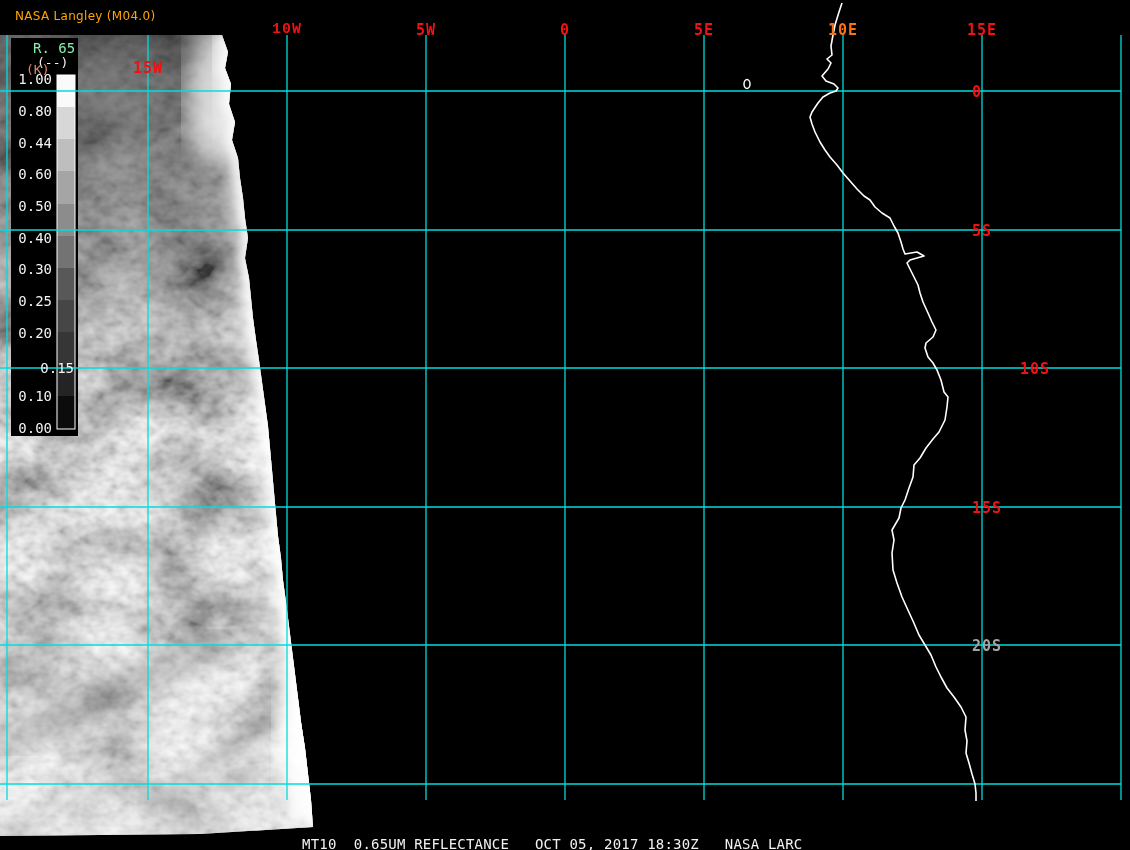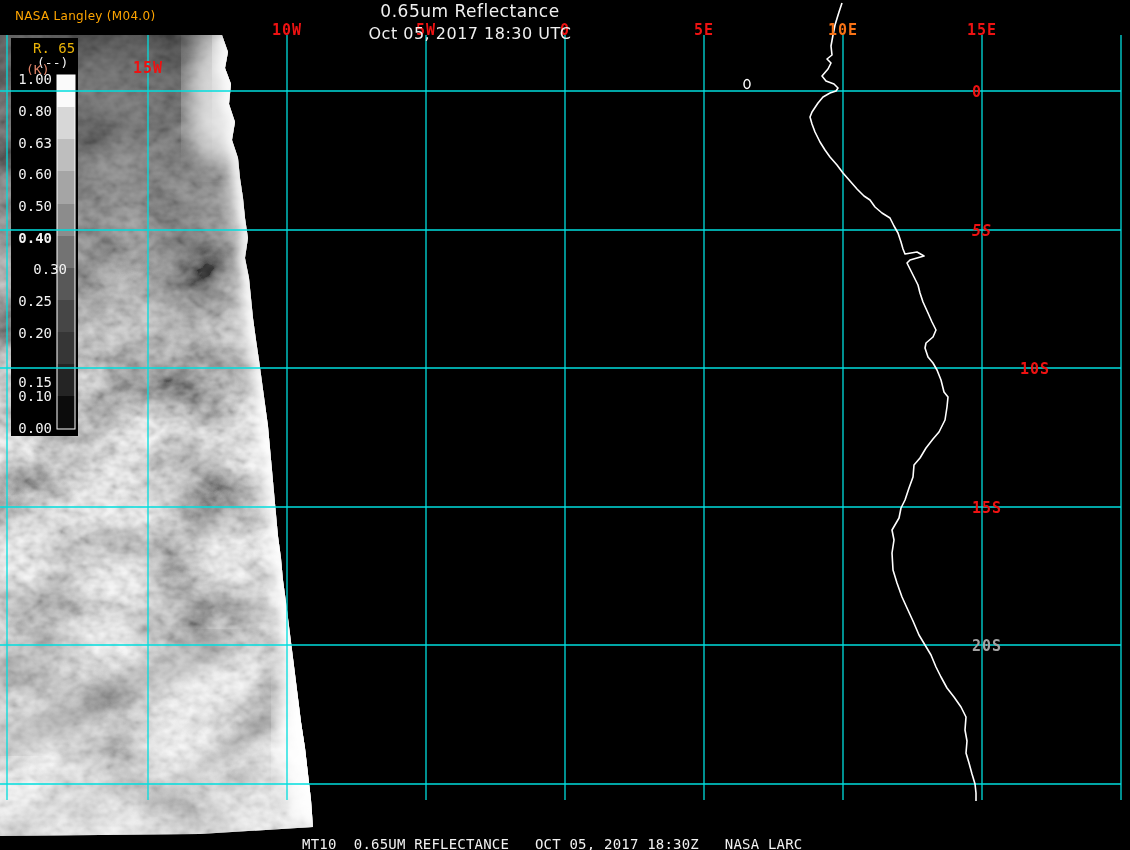--- a/index.html
+++ b/index.html
@@ -9,21 +9,21 @@
   .lbl{position:absolute;z-index:3;line-height:1;}
   .geo-lon{width:60px;text-align:center;font:bold 15px "DejaVu Sans Mono",monospace;letter-spacing:1px;}
   .geo-lat{font:bold 15px "DejaVu Sans Mono",monospace;letter-spacing:1px;}
   .cb-tick{position:absolute;width:41px;text-align:right;font:14px "DejaVu Sans Mono",monospace;color:#f2f2f2;}
   #title-block{left:330px;top:1px;width:280px;text-align:center;color:#f0f0f0;z-index:4;}
   #title-line1{font:17px "DejaVu Sans","Liberation Sans",sans-serif;letter-spacing:0.5px;}
   #title-line2{font:16px "DejaVu Sans","Liberation Sans",sans-serif;margin-top:3px;letter-spacing:0.5px;}
   #source-label{left:15px;top:9px;font:12px "DejaVu Sans","Liberation Sans",sans-serif;letter-spacing:0.3px;}
   #footer-text{left:302px;top:836px;color:#f2f2f2;font:14px "DejaVu Sans Mono",monospace;
                white-space:pre;letter-spacing:0.2px;}
-  #cb-title{left:33px;top:40px;color:#eab308;font:14px "DejaVu Sans Mono",monospace;}
+  #cb-title{left:33px;top:40px;color:#86efac;font:14px "DejaVu Sans Mono",monospace;}
   #cb-sub{left:37px;top:55px;color:#f2f2f2;font:13px "DejaVu Sans Mono",monospace;}
   #cb-unit{left:26px;top:62px;font:13px "DejaVu Sans Mono",monospace;}
 </style>
 </head>
 <body>
 
 <div id="stage">
 
   <svg id="map-svg" width="1130" height="850">
     <defs>
@@ -107,55 +107,51 @@
         <line x1="0" y1="645" x2="1121" y2="645" stroke="#00dede" stroke-width="1.3"></line>
         <line x1="0" y1="784" x2="1121" y2="784" stroke="#00dede" stroke-width="1.3"></line>
       </g>
 
     <polyline id="coastline" points="842,3 839,12 835,25 833,35 831,46 832,55 827,59 831,63 828,69 822,76 826,81 834,84 838,88 836,91 830,93 823,97 818,103 812,112 810,117 812,124 815,132 820,142 825,150 830,157 837,165 843,173 850,181 857,189 864,196 870,200 875,207 882,213 890,218 894,226 898,233 901,242 903,249 905,254 917,252 924,256 910,260 907,263 910,269 914,277 918,285 920,293 923,302 928,313 932,322 936,330 933,337 926,343 925,348 928,357 933,363 937,370 941,380 944,392 948,397 947,407 945,420 939,432 933,439 926,448 920,458 914,465 913,477 909,488 905,500 901,508 899,518 892,530 894,540 892,553 893,570 897,583 902,597 907,608 913,621 919,635 925,645 931,655 936,667 941,677 947,688 954,697 961,707 966,717 965,730 967,741 966,753 969,763 972,774 975,784 976,793 976,801" fill="none" stroke-width="1.6" stroke-linejoin="round" stroke="#ffffff"></polyline>
     <ellipse id="island" fill="none" stroke-width="1.5" cx="747" cy="84" rx="3" ry="4.5" stroke="#ffffff"></ellipse>
   </svg>
 
   <div class="lbl" id="source-label" style="color: rgb(255, 165, 0);">NASA Langley (M04.0)</div>
 
-  <div class="lbl" id="title-block">
-    <div id="title-line1">0.65um Reflectance</div>
-    <div id="title-line2">Oct 05, 2017 18:30 UTC</div>
-  </div>
 
   <div id="lon-labels">
       <div class="lbl geo-lon" style="left: 118px; top: 21px; color: rgb(238, 18, 18); margin-top: 38px;">15W</div>
-      <div class="lbl geo-lon" style="left: 257px; top: 21px; color: rgb(238, 18, 18);">10W</div>
+      <div class="lbl geo-lon" style="left: 257px; top: 21px; color: rgb(238, 18, 18); font-family: Liberation Mono, monospace;">10W</div>
       <div class="lbl geo-lon" style="left: 396px; top: 21px; color: rgb(238, 18, 18);">5W</div>
       <div class="lbl geo-lon" style="left: 535px; top: 21px; color: rgb(238, 18, 18);">0</div>
       <div class="lbl geo-lon" style="left: 674px; top: 21px; color: rgb(238, 18, 18);">5E</div>
       <div class="lbl geo-lon" style="left: 813px; top: 21px; color: #f97316;">10E</div>
       <div class="lbl geo-lon" style="left: 952px; top: 21px; color: rgb(238, 18, 18);">15E</div>
     </div>
   <div id="lat-labels">
       <div class="lbl geo-lat" style="left: 972px; top: 83px; color: rgb(238, 18, 18);">0</div>
-      <div class="lbl geo-lat" style="left: 972px; top: 222px; color: rgb(238, 18, 18); font-style: italic;">5S</div>
+      <div class="lbl geo-lat" style="left: 972px; top: 222px; color: rgb(238, 18, 18);">5S</div>
       <div class="lbl geo-lat" style="left: 1020px; top: 360px; color: rgb(238, 18, 18);">10S</div>
       <div class="lbl geo-lat" style="left: 972px; top: 499px; color: rgb(238, 18, 18);">15S</div>
       <div class="lbl geo-lat" style="left: 972px; top: 637px; color: #a3a3a3;">20S</div>
     </div>
 
   <div class="lbl" id="cb-title">R. 65</div>
   <div class="lbl" id="cb-sub">(--)</div>
   <div class="lbl" id="cb-unit" style="color: rgb(224, 132, 104);">(K)</div>
   <div id="cb-ticks">
       <div class="lbl cb-tick" style="left: 11px; top: 71px;">1.00</div>
       <div class="lbl cb-tick" style="left: 11px; top: 103px;">0.80</div>
-      <div class="lbl cb-tick" style="left: 11px; top: 135px;">0.63</div>
+      <div class="lbl cb-tick" style="left: 11px; top: 135px;">0.44</div>
       <div class="lbl cb-tick" style="left: 11px; top: 166px;">0.60</div>
       <div class="lbl cb-tick" style="left: 11px; top: 198px;">0.50</div>
-      <div class="lbl cb-tick" style="left: 11px; top: 230px; font-weight: bold;">0.40</div>
-      <div class="lbl cb-tick" style="left: 26px; top: 261px;">0.30</div>
+      <div class="lbl cb-tick" style="left: 11px; top: 230px;">0.40</div>
+      <div class="lbl cb-tick" style="left: 11px; top: 261px;">0.30</div>
       <div class="lbl cb-tick" style="left: 11px; top: 293px;">0.25</div>
       <div class="lbl cb-tick" style="left: 11px; top: 325px;">0.20</div>
-      <div class="lbl cb-tick" style="left: 11px; top: 374px;">0.15</div>
+      <div class="lbl cb-tick" style="left: 11px; top: 360px; padding-left: 22px;">0.15</div>
       <div class="lbl cb-tick" style="left: 11px; top: 388px;">0.10</div>
       <div class="lbl cb-tick" style="left: 11px; top: 420px; text-align: right;">0.00</div>
     </div>
 
   <div class="lbl" id="footer-text">MT10  0.65UM REFLECTANCE   OCT 05, 2017 18:30Z   NASA LARC</div>
 
 </div>
 
 </body></html>

